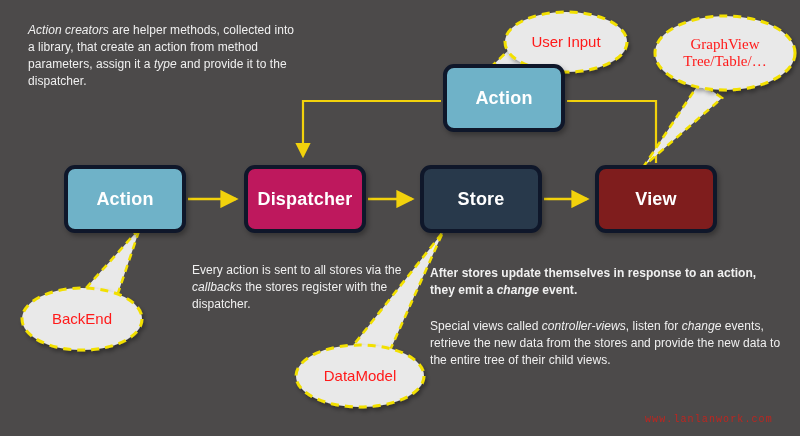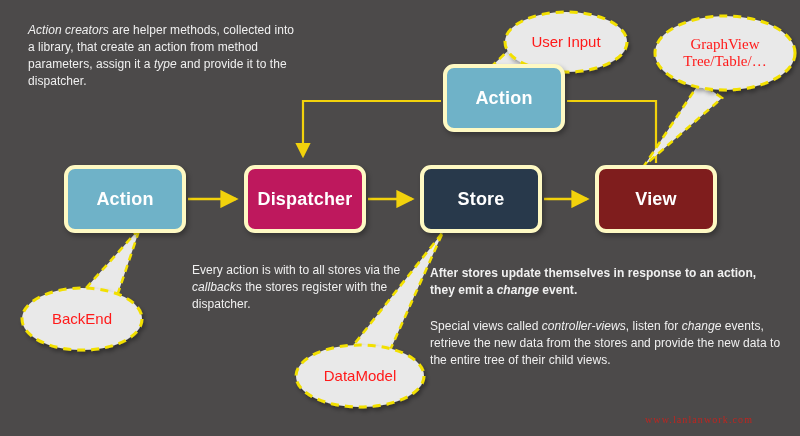--- a/index.html
+++ b/index.html
@@ -27,21 +27,21 @@
   .para em { font-style: italic; }
 
   #para-intro   { left: 28px;  top: 22px;  width: 270px; }
   #para-middle  { left: 192px; top: 262px; width: 212px; }
   #para-right-1 { left: 430px; top: 265px; width: 352px; font-weight: bold; }
   #para-right-2 { left: 430px; top: 318px; width: 352px; }
 
   
   .node {
     position: absolute;
-    border: 4px solid #fef9c3;
+    border: 4px solid #0f172a;
     border-radius: 11px;
     box-sizing: border-box;
     display: flex;
     align-items: center;
     justify-content: center;
     color: #ffffff;
     font-size: 18px;
     font-weight: bold;
     letter-spacing: 0.2px;
     box-shadow: 2px 3px 5px rgba(0,0,0,0.30);
@@ -82,21 +82,21 @@
   #callout-graphview   { left: 655px; top: 16px;  width: 140px; height: 74px; font-family: Liberation Serif, serif; }
   #callout-backend     { left: 22px;  top: 288px; width: 120px; height: 62px; }
   #callout-datamodel   { left: 296px; top: 345px; width: 128px; height: 62px; }
 
   
   #watermark {
     position: absolute;
     left: 645px;
     top: 414px;
     color: #c8221c;
-    font-family: Liberation Serif, serif;
+    font-family: Liberation Mono, monospace;
     font-size: 10px;
     letter-spacing: 1.1px;
     opacity: 0.92;
   }
 </style>
 </head>
 <body>
 
 <div id="stage">
 
@@ -166,21 +166,21 @@
   <div class="callout" id="callout-backend">
     <div class="callout-label">BackEnd</div>
   </div>
 
   <div class="callout" id="callout-datamodel">
     <div class="callout-label">DataModel</div>
   </div>
 
   <div class="para" id="para-intro"><em>Action creators</em><span> are helper methods, collected into a library, that create an action from method parameters, assign it a </span><em>type</em><span> and provide it to the dispatcher.</span></div>
 
-  <div class="para" id="para-middle"><span>Every action is with to all stores via the </span><em>callbacks</em><span> the stores register with the dispatcher.</span></div>
+  <div class="para" id="para-middle"><span>Every action is sent to all stores via the </span><em>callbacks</em><span> the stores register with the dispatcher.</span></div>
 
   <div class="para" id="para-right-1"><span>After stores update themselves in response to an action, they emit a </span><em>change</em><span> event.</span></div>
 
   <div class="para" id="para-right-2"><span>Special views called </span><em>controller-views</em><span>, listen for </span><em>change</em><span> events, retrieve the new data from the stores and provide the new data to the entire tree of their child views.</span></div>
 
   <div id="watermark">www.lanlanwork.com</div>
 
 </div>
 
 </body></html>

